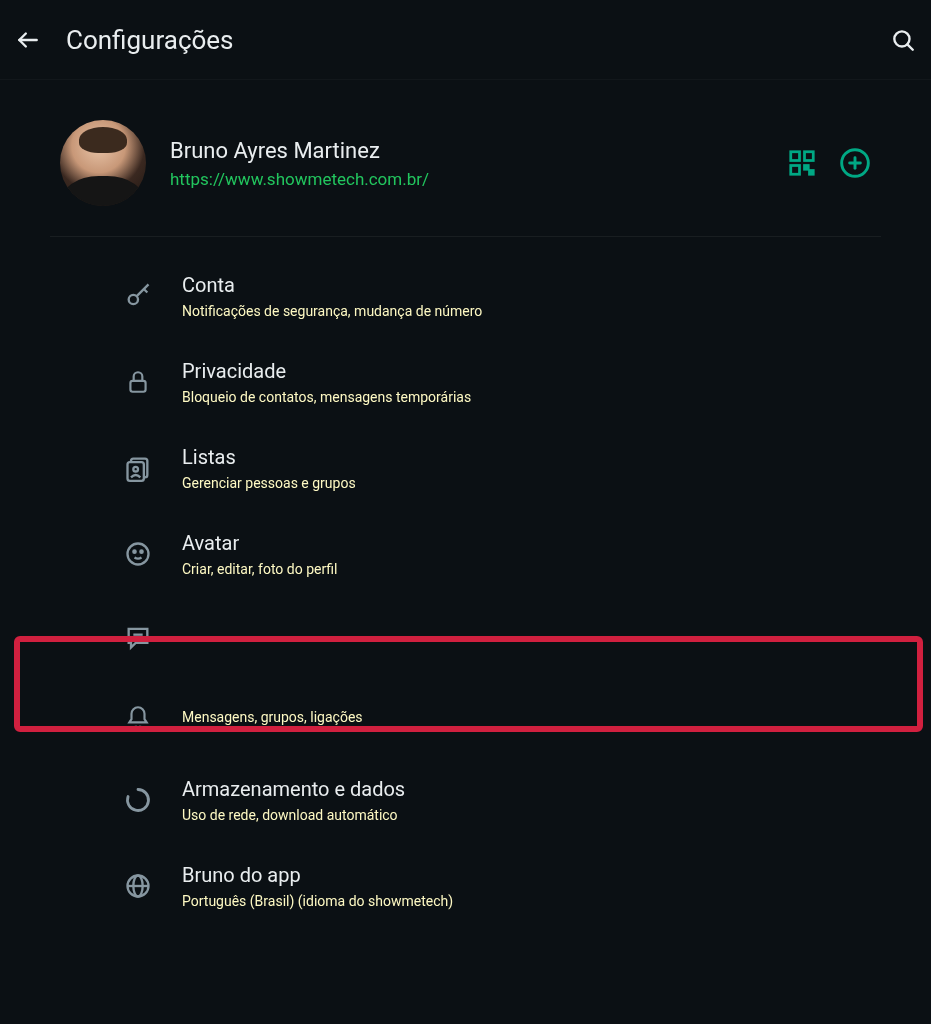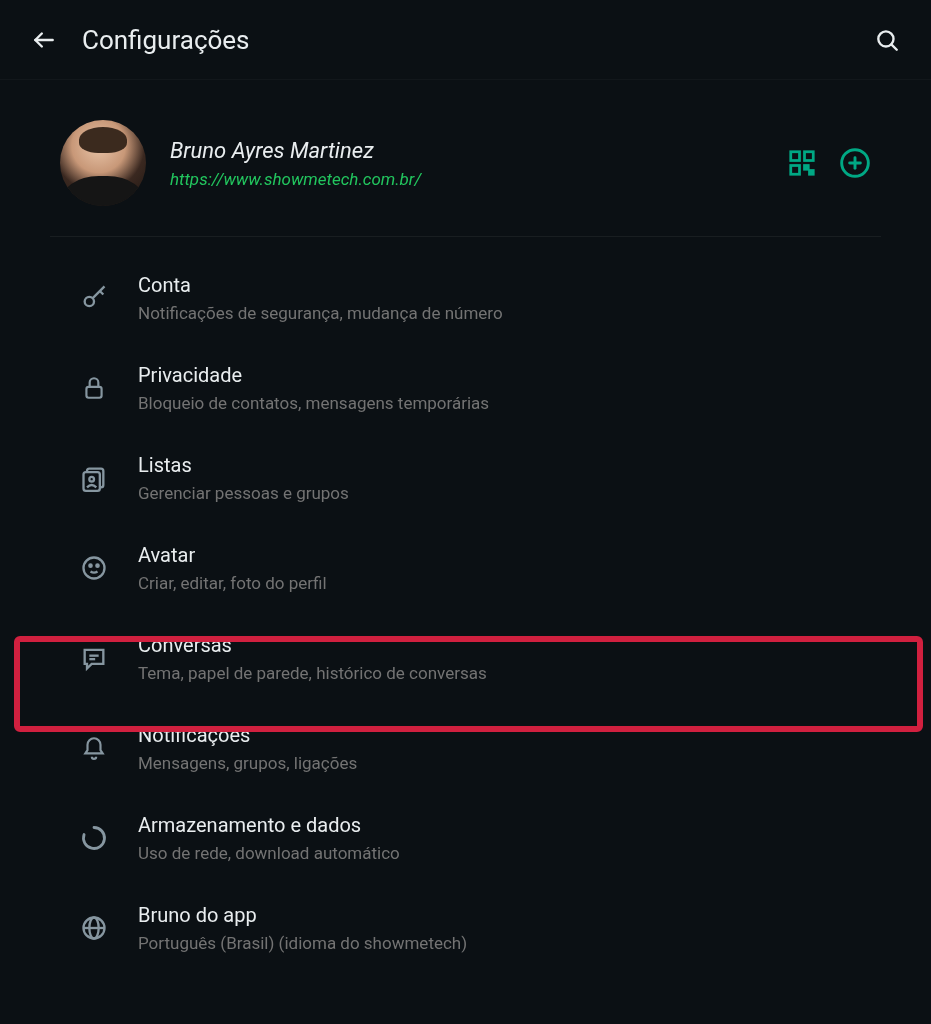--- a/index.html
+++ b/index.html
@@ -8,21 +8,21 @@
     color: #e9edef;
     font-family: -apple-system, BlinkMacSystemFont, "Segoe UI", Roboto, Helvetica, Arial, sans-serif;
     width: 931px;
     height: 1024px;
     overflow: hidden;
   }
   .header {
     display: flex;
     align-items: center;
     height: 80px;
-    padding: 0 24px;
+    padding: 0 8px;
     border-bottom: 1px solid rgba(255,255,255,0.03);
   }
   .back-btn {
     width: 40px; height: 40px;
     display: flex; align-items: center; justify-content: center;
     margin-right: 18px;
     color: #e9edef;
   }
   .header-title {
     font-size: 26px;
@@ -54,48 +54,48 @@
     position:absolute; left:0; right:0; bottom:0; height:35%;
     background:#151515;
     border-radius: 45% 45% 0 0 / 90% 90% 0 0;
   }
   .avatar-img::before{
     content:"";
     position:absolute; top:8%; left:22%; right:22%; height:30%;
     background:#3b2a1e;
     border-radius: 50% 50% 40% 40%;
   }
-  .profile-text { margin-left: 24px; flex:1;font-style:italic; }
+  .profile-text { margin-left: 24px; flex:1; }
   .profile-name { font-size: 22px; color: #e9edef; margin-bottom: 6px; }
   .profile-sub  { font-size: 17px; color: #22c55e; }
   .profile-actions { display:flex; align-items:center; gap:22px; }
   .qr-btn, .add-btn { display:flex; align-items:center; justify-content:center; }
 
   .divider {
     height: 1px;
     background: rgba(255,255,255,0.06);
     margin: 0 50px 10px 50px;
   }
 
-  .menu { padding: 6px 0; }
+  .menu { padding: 6px 0; margin-left: 44px; }
   .menu-item {
     display: flex;
     align-items: center;
     padding: 20px 50px 20px 74px;
     position: relative;
   }
   .menu-icon {
     width: 40px; height: 40px;
     display: flex; align-items:center; justify-content:center;
     color: #8696a0;
     flex-shrink:0;
   }
   .menu-text { margin-left: 24px; }
   .menu-title { font-size: 20px; color: #e9edef; margin-bottom: 6px; }
-  .menu-sub   { font-size: 17px; color: #737373; }
+  .menu-sub   { font-size: 14px; color: #fef9c3; }
 
   .highlight-box {
     position: absolute;
     left: 14px;
     right: 8px;
     top: 636px;
     height: 96px;
     border: 6px solid #d1203f;
     border-radius: 6px;
     pointer-events: none;
@@ -218,35 +218,30 @@
   </div>
 
   <div class="menu-item">
     <span class="menu-icon">
       <svg width="28" height="28" viewBox="0 0 24 24" fill="none" stroke="currentColor" stroke-width="2">
           <path d="M4 5 h16 v12 h-10 l-4 4 v-4 h-2 z"></path>
           <line x1="8" y1="10" x2="16" y2="10"></line>
           <line x1="8" y1="13" x2="13" y2="13"></line>
         </svg>
     </span>
-    <div class="menu-text">
-      <div class="menu-title">Conversas</div>
-      <div class="menu-sub">Tema, papel de parede, histórico de conversas</div>
-    </div>
   </div>
 
   <div class="menu-item">
     <span class="menu-icon">
       <svg width="26" height="26" viewBox="0 0 24 24" fill="none" stroke="currentColor" stroke-width="2">
           <path d="M6 9 a6 6 0 0 1 12 0 v5 l2 3 H4 l2 -3 z"></path>
           <path d="M10 20 a2 2 0 0 0 4 0"></path>
         </svg>
     </span>
     <div class="menu-text">
-      <div class="menu-title">Notificações</div>
       <div class="menu-sub">Mensagens, grupos, ligações</div>
     </div>
   </div>
 
   <div class="menu-item">
     <span class="menu-icon">
       <svg width="28" height="28" viewBox="0 0 24 24" fill="none" stroke="currentColor" stroke-width="2.4" stroke-linecap="round">
           <path d="M12 3 a9 9 0 1 1 -8.5 6"></path>
         </svg>
     </span>

